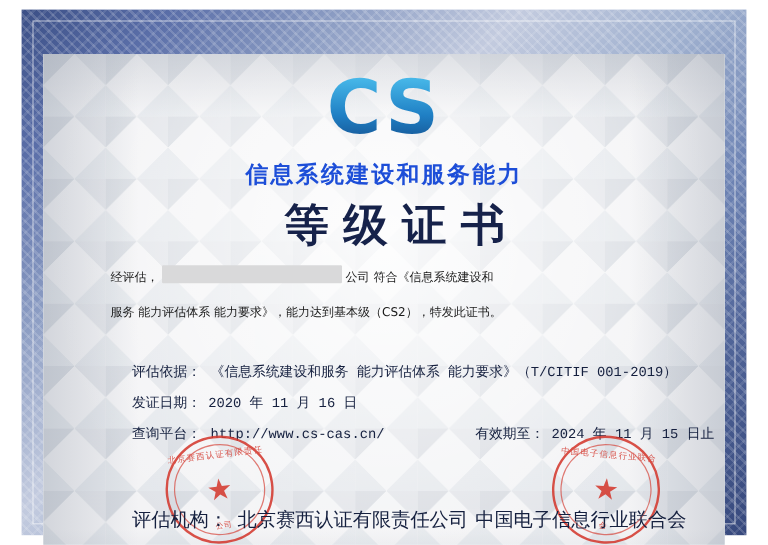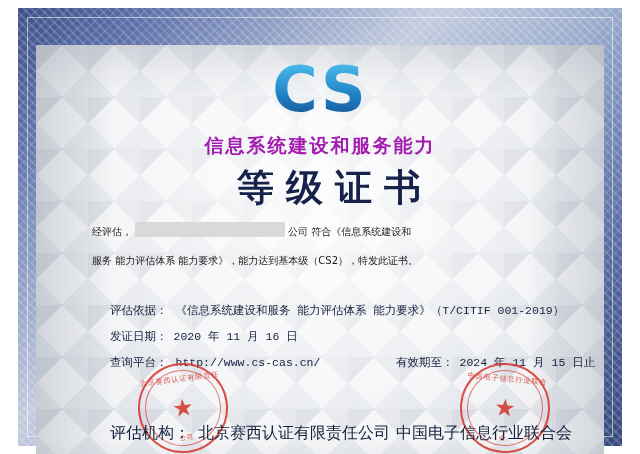--- a/index.html
+++ b/index.html
@@ -122,21 +122,21 @@
   
   #cert-subtitle {
     position: absolute;
     left: 0;
     right: 0;
     top: 88px;
     text-align: center;
     font-size: 19px;
     font-weight: bold;
     letter-spacing: 2px;
-    color: #a21caf;
+    color: #1d4ed8;
   }
   #cert-title {
     position: absolute;
     left: 0;
     right: 0;
     top: 118px;
     text-align: center;
     font-size: 37px;
     font-weight: bold;
     letter-spacing: 12px;

